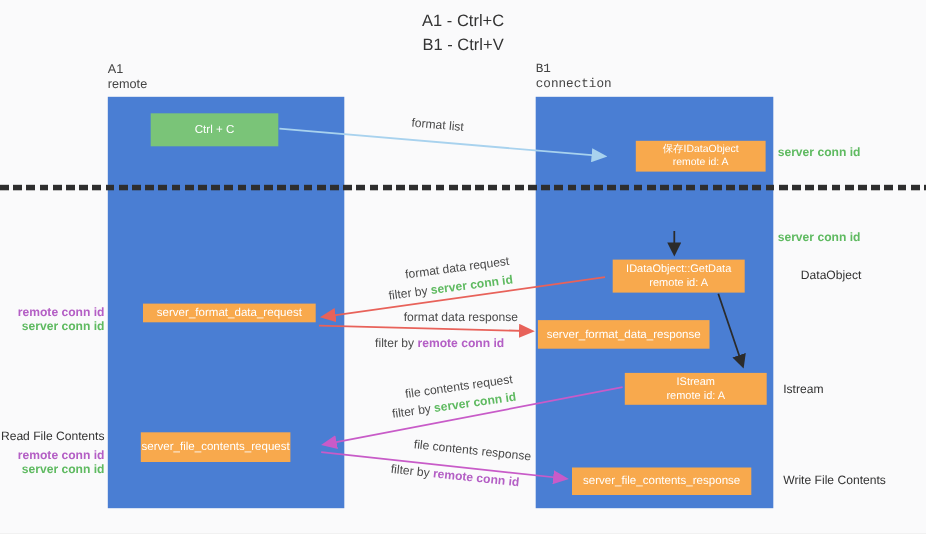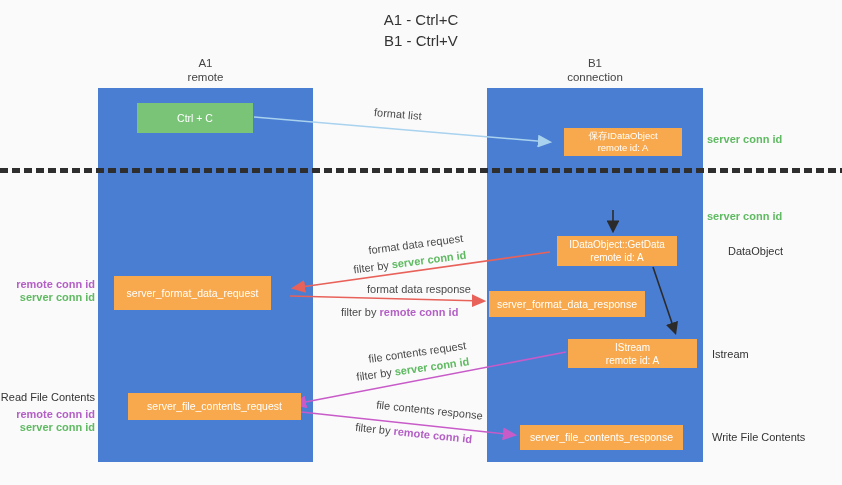--- a/index.html
+++ b/index.html
@@ -9,23 +9,23 @@
     --bg:#fafafb; --ink:#3b3b3b;
   }
   *{margin:0;padding:0;box-sizing:border-box;}
   html,body{background:#e9e9e9;}
   .canvas{
     position:relative;width:842px;height:485px;background:var(--bg);
     font-family:"Liberation Sans", sans-serif;color:var(--ink);overflow:hidden;
   }
   .abs{position:absolute;}
   .title{left:0;top:9px;width:842px;text-align:center;font-size:15px;line-height:21px;color:#333;}
-  .lane-header{top:56px;text-align:center;font-size:11.5px;line-height:14px;color:#444;}
+  .lane-header{top:56px;text-align:left;font-size:11.5px;line-height:14px;color:#444;}
   .lane-header.a{left:98px;width:215px;}
-  .lane-header.b{left:487px;width:216px;}
+  .lane-header.b{left:487px;width:216px;font-family:Liberation Mono, monospace;}
   .lane{top:88px;height:374px;background:var(--column-blue);}
   .lane.a{left:98px;width:215px;}
   .lane.b{left:487px;width:216px;}
   .dash-line{left:0;top:168px;width:842px;height:5px;
     background:repeating-linear-gradient(90deg,#2e2e2e 0 8px,transparent 8px 12px);}
   .node{display:flex;flex-direction:column;align-items:center;justify-content:center;
     color:#fff;font-size:10.5px;line-height:13px;text-align:center;}
   .node.green{background:var(--box-green);justify-content:center;}
   .node.orange{background:var(--box-orange);}
   .arrow-label{font-size:11px;color:#4a4a4a;white-space:nowrap;}
@@ -89,45 +89,45 @@
     <line class="ln-red" x1="290" y1="296" x2="483" y2="301" marker-end="url(#ah-red)"></line>
     <line class="ln-blk" x1="653" y1="267" x2="675" y2="332" marker-end="url(#ah-blk)"></line>
     <line class="ln-mag" x1="566" y1="352" x2="295" y2="404" marker-end="url(#ah-mag)"></line>
     <line class="ln-mag" x1="292" y1="411" x2="514" y2="435" marker-end="url(#ah-mag)"></line>
   </svg>
 
   <div class="abs node green" style="left:137px;top:103px;width:116px;height:30px;">
     <span>Ctrl + C</span>
   </div>
 
-  <div class="abs node orange" style="left:564px;top:128px;width:118px;height:28px;font-size:9.5px;line-height:12px;">
+  <div class="abs node orange" style="left:578px;top:128px;width:118px;height:28px;font-size:9.5px;line-height:12px;">
     <span>保存IDataObject</span>
     <span>remote id: A</span>
   </div>
 
 
   <div class="abs node orange" style="left:557px;top:236px;width:120px;height:30px;font-size:10px;line-height:13px;">
     <span>IDataObject::GetData</span>
     <span>remote id: A</span>
   </div>
 
-  <div class="abs node orange" style="left:114px;top:276px;width:157px;height:34px;">
+  <div class="abs node orange" style="left:130px;top:276px;width:157px;height:17px;">
     <span>server_format_data_request</span>
   </div>
 
   <div class="abs node orange" style="left:489px;top:291px;width:156px;height:26px;">
     <span>server_format_data_response</span>
   </div>
 
   <div class="abs node orange" style="left:568px;top:339px;width:129px;height:29px;font-size:10px;line-height:13px;">
     <span>IStream</span>
     <span>remote id: A</span>
   </div>
 
-  <div class="abs node orange" style="left:128px;top:393px;width:173px;height:27px;">
+  <div class="abs node orange" style="left:128px;top:393px;width:136px;height:27px;">
     <span>server_file_contents_request</span>
   </div>
 
   <div class="abs node orange" style="left:520px;top:425px;width:163px;height:25px;">
     <span>server_file_contents_response</span>
   </div>
 
   <div class="abs arrow-label" style="left:374px;top:108px;transform:rotate(5deg);">format list</div>
 
   <div class="abs arrow-label" style="left:368px;top:238px;transform:rotate(-7.5deg);">format data request</div>

